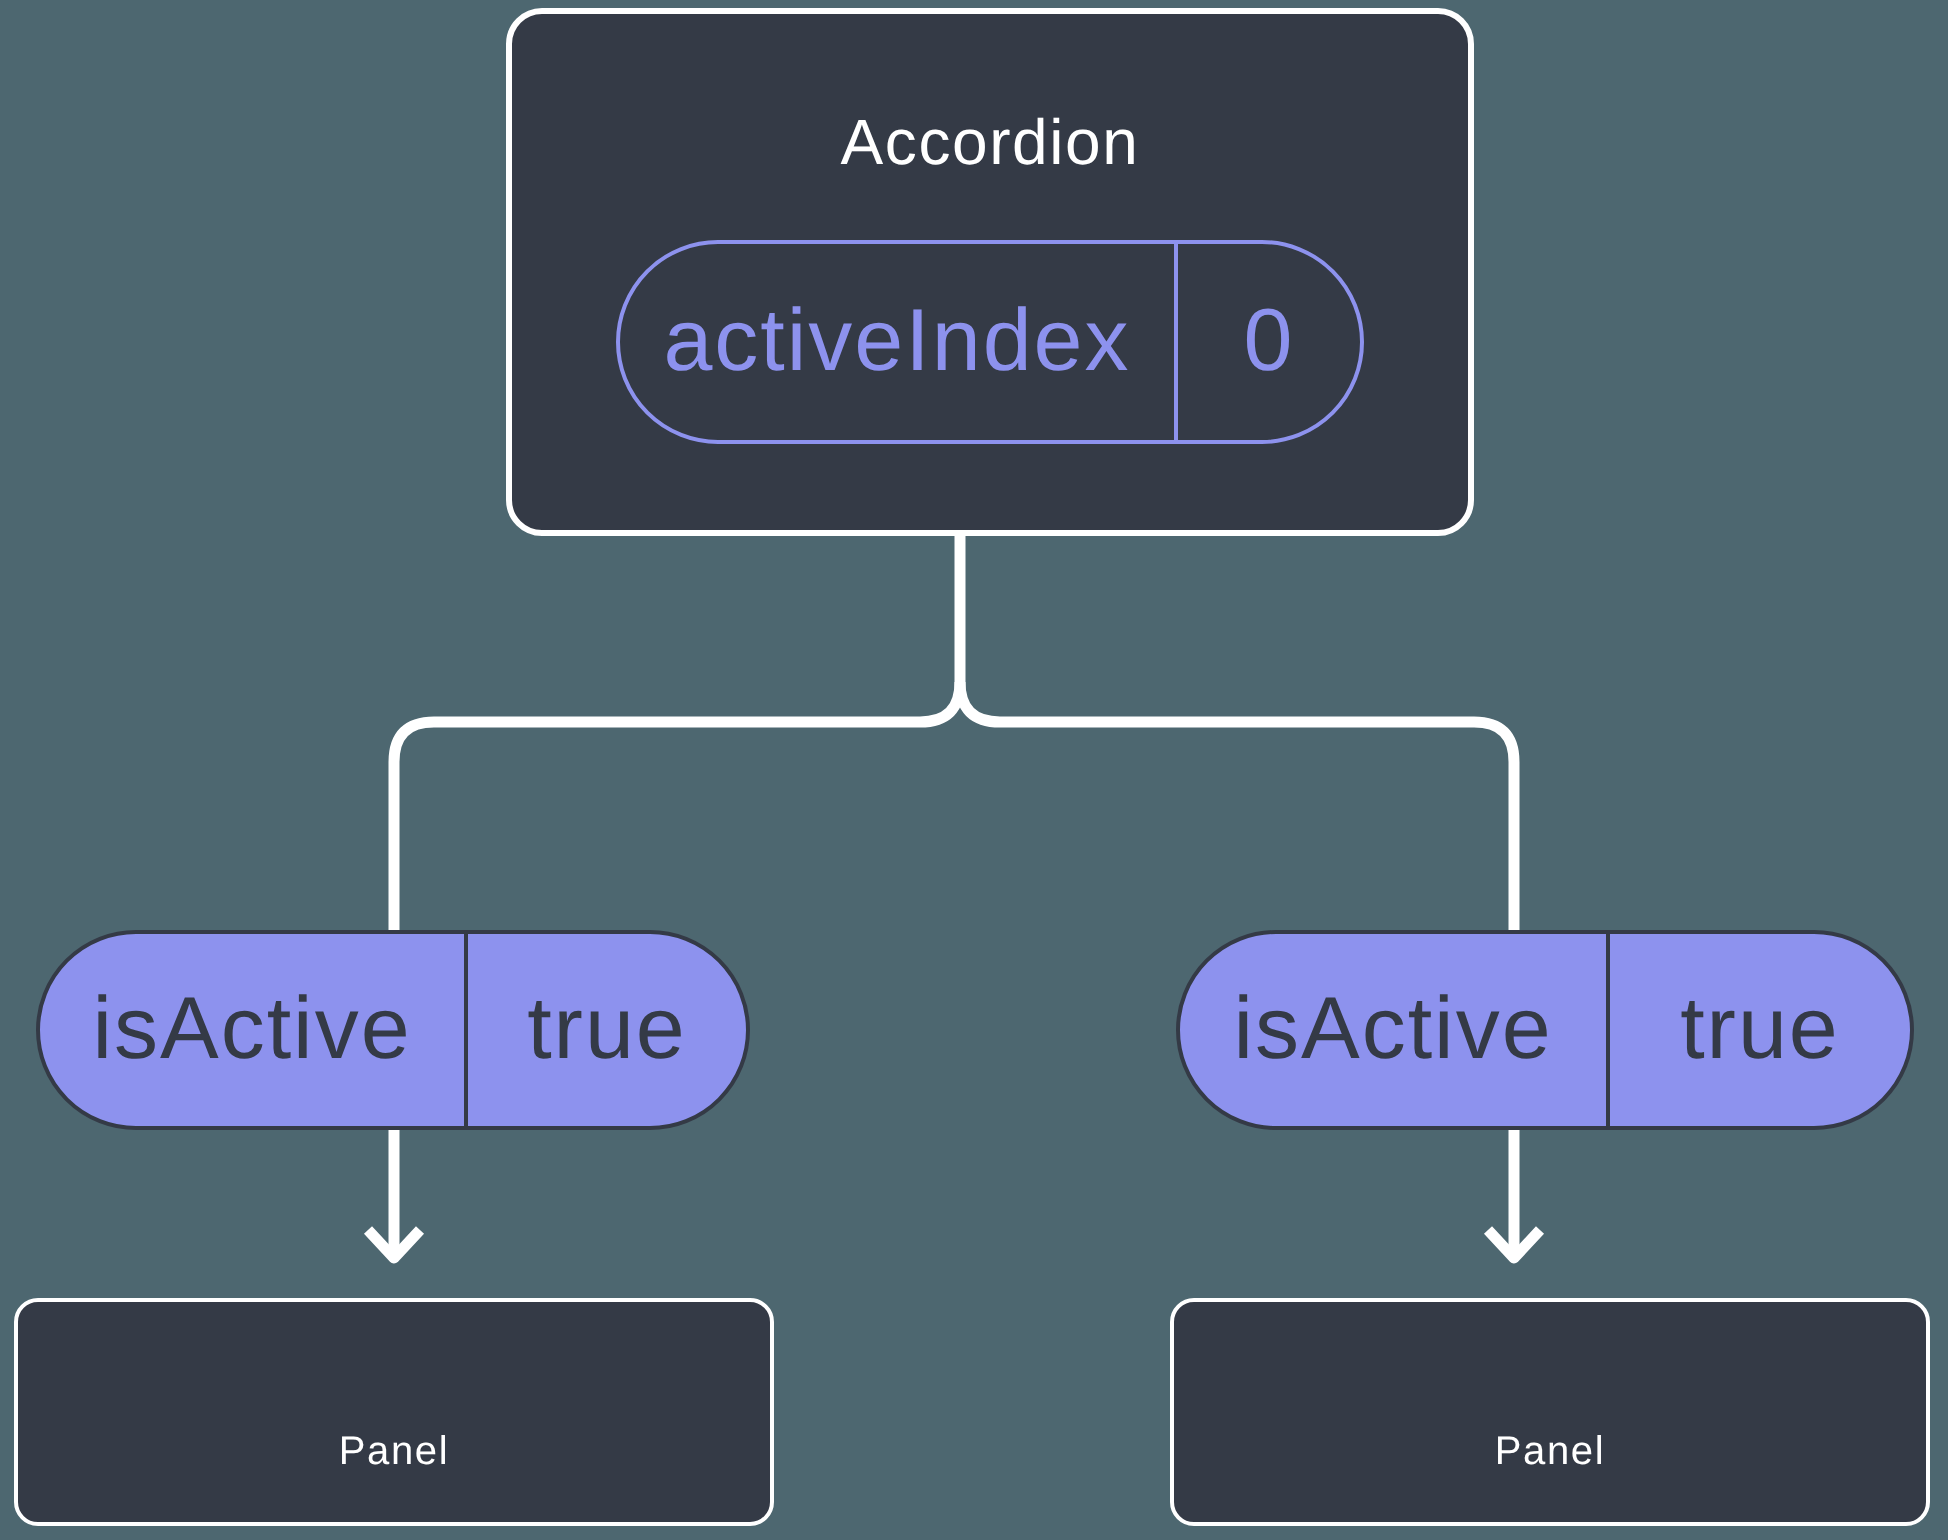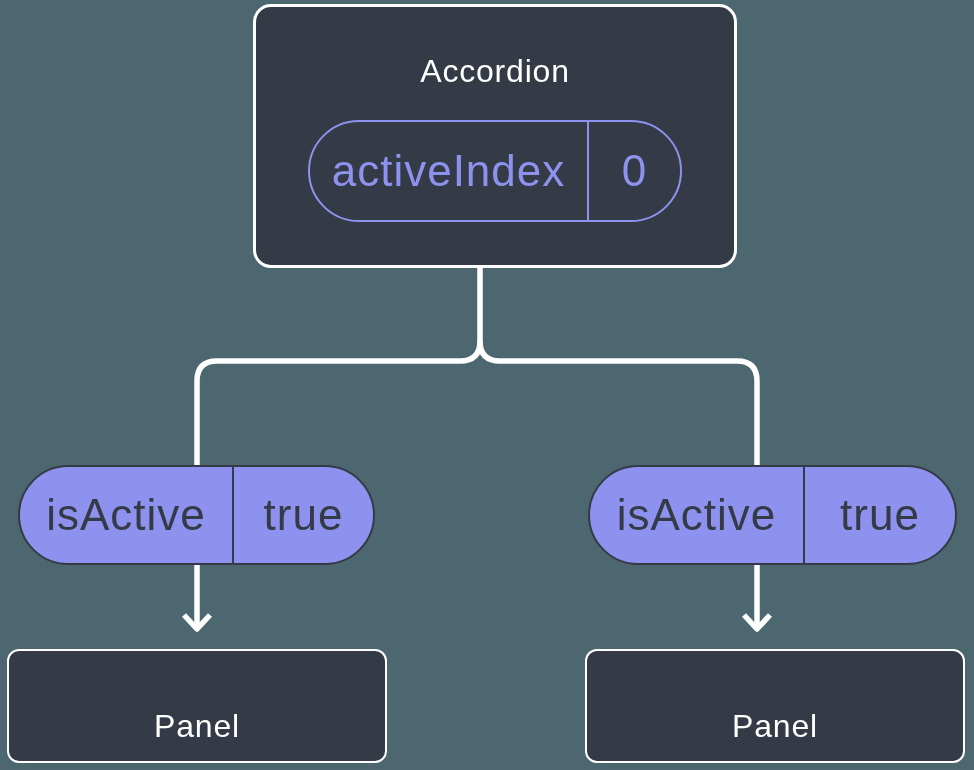--- a/index.html
+++ b/index.html
@@ -77,21 +77,21 @@
     position:absolute;top:649px;height:114px;z-index:2;
     background:var(--node_fill);
     border:2.5px solid var(--node_border);
     border-radius:12px;
     display:flex;align-items:center;justify-content:center;
   }
   .panel-node.left{left:7px;width:380px;}
   .panel-node.right{left:585px;width:380px;}
   .panel-title{
     color:var(--text_light);
-    font-size:32px;font-weight:500;letter-spacing:0.8px;margin-top:40px;
+    font-size:20px;font-weight:500;letter-spacing:0.8px;margin-top:40px;
   }
 </style>
 </head>
 <body>
 
 <div class="stage">
 
   <svg class="connectors" viewBox="0 0 974 770" xmlns="http://www.w3.org/2000/svg">
     <path class="connector-path" d="M 480 266 L 480 341 Q 480 361 460 361 L 217 361 Q 197 361 197 381 L 197 627"></path>
     <path class="connector-path" d="M 480 341 Q 480 361 500 361 L 737 361 Q 757 361 757 381 L 757 627"></path>

